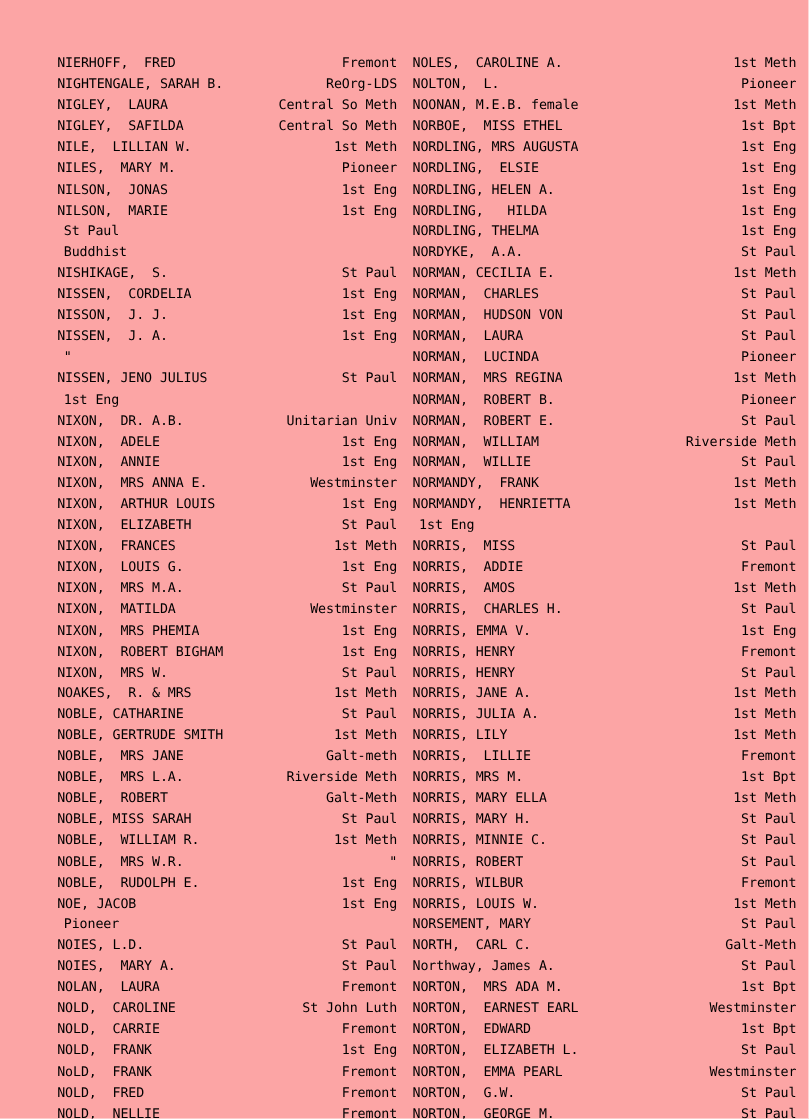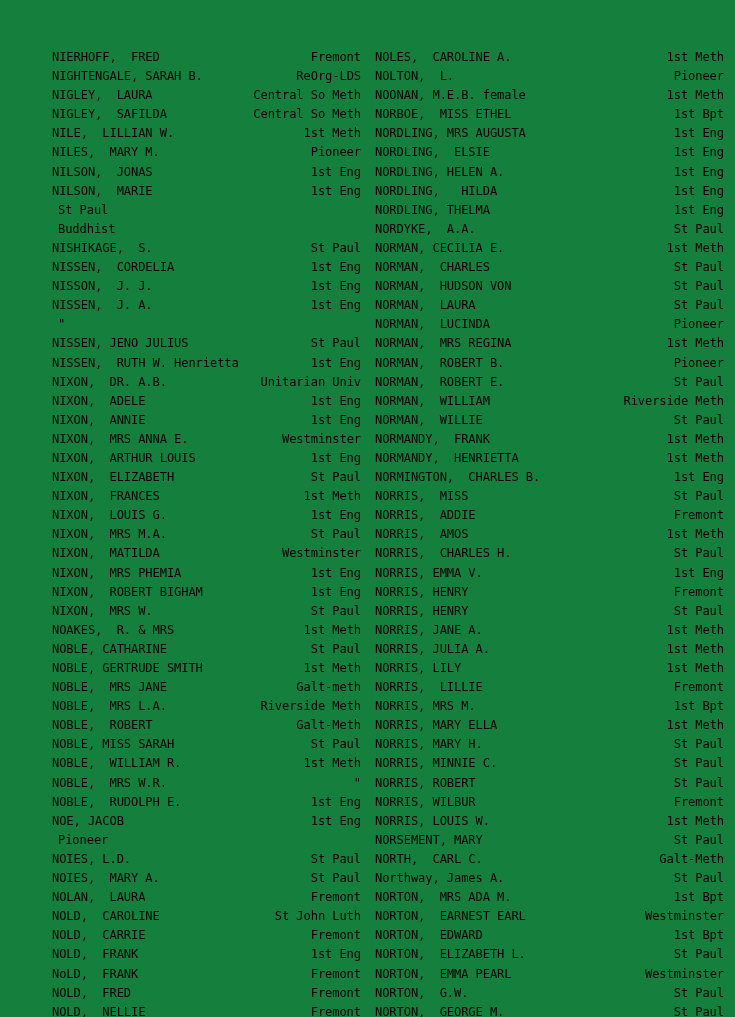--- a/index.html
+++ b/index.html
@@ -4,21 +4,21 @@
 <style>
   html, body {
     margin: 0;
     padding: 0;
     background: #ffffff;
   }
   #page {
     position: relative;
     width: 735px;
     height: 1017px;
-    background: #15803d;
+    background: #fca5a5;
     overflow: hidden;
   }
   .columns {
     position: absolute;
     top: 48px;
     left: 0;
     width: 735px;
     display: flex;
     flex-direction: row;
     gap: 0px;
@@ -66,21 +66,21 @@
         <div class="entry"><span class="nm">NILSON,  JONAS</span><span class="af">1st Eng</span></div>
         <div class="entry"><span class="nm">NILSON,  MARIE</span><span class="af">1st Eng</span></div>
         <div class="entry"><span class="af">St Paul</span></div>
         <div class="entry"><span class="af">Buddhist</span></div>
         <div class="entry"><span class="nm">NISHIKAGE,  S.</span><span class="af">St Paul</span></div>
         <div class="entry"><span class="nm">NISSEN,  CORDELIA</span><span class="af">1st Eng</span></div>
         <div class="entry"><span class="nm">NISSON,  J. J.</span><span class="af">1st Eng</span></div>
         <div class="entry"><span class="nm">NISSEN,  J. A.</span><span class="af">1st Eng</span></div>
         <div class="entry"><span class="af">"</span></div>
         <div class="entry"><span class="nm">NISSEN, JENO JULIUS</span><span class="af">St Paul</span></div>
-        <div class="entry"><span class="nm">NISSEN,  RUTH W. Henrietta</span><span class="af">1st Eng</span></div>
+        <div class="entry"><span class="af">1st Eng</span></div>
         <div class="entry"><span class="nm">NIXON,  DR. A.B.</span><span class="af">Unitarian Univ</span></div>
         <div class="entry"><span class="nm">NIXON,  ADELE</span><span class="af">1st Eng</span></div>
         <div class="entry"><span class="nm">NIXON,  ANNIE</span><span class="af">1st Eng</span></div>
         <div class="entry"><span class="nm">NIXON,  MRS ANNA E.</span><span class="af">Westminster</span></div>
         <div class="entry"><span class="nm">NIXON,  ARTHUR LOUIS</span><span class="af">1st Eng</span></div>
         <div class="entry"><span class="nm">NIXON,  ELIZABETH</span><span class="af">St Paul</span></div>
         <div class="entry"><span class="nm">NIXON,  FRANCES</span><span class="af">1st Meth</span></div>
         <div class="entry"><span class="nm">NIXON,  LOUIS G.</span><span class="af">1st Eng</span></div>
         <div class="entry"><span class="nm">NIXON,  MRS M.A.</span><span class="af">St Paul</span></div>
         <div class="entry"><span class="nm">NIXON,  MATILDA</span><span class="af">Westminster</span></div>
@@ -125,21 +125,21 @@
         <div class="entry"><span class="nm">NORMAN,  HUDSON VON</span><span class="af">St Paul</span></div>
         <div class="entry"><span class="nm">NORMAN,  LAURA</span><span class="af">St Paul</span></div>
         <div class="entry"><span class="nm">NORMAN,  LUCINDA</span><span class="af">Pioneer</span></div>
         <div class="entry"><span class="nm">NORMAN,  MRS REGINA</span><span class="af">1st Meth</span></div>
         <div class="entry"><span class="nm">NORMAN,  ROBERT B.</span><span class="af">Pioneer</span></div>
         <div class="entry"><span class="nm">NORMAN,  ROBERT E.</span><span class="af">St Paul</span></div>
         <div class="entry"><span class="nm">NORMAN,  WILLIAM</span><span class="af">Riverside Meth</span></div>
         <div class="entry"><span class="nm">NORMAN,  WILLIE</span><span class="af">St Paul</span></div>
         <div class="entry"><span class="nm">NORMANDY,  FRANK</span><span class="af">1st Meth</span></div>
         <div class="entry"><span class="nm">NORMANDY,  HENRIETTA</span><span class="af">1st Meth</span></div>
-        <div class="entry"><span class="nm">NORMINGTON,  CHARLES B.</span><span class="af">1st Eng</span></div>
+        <div class="entry"><span class="af">1st Eng</span></div>
         <div class="entry"><span class="nm">NORRIS,  MISS</span><span class="af">St Paul</span></div>
         <div class="entry"><span class="nm">NORRIS,  ADDIE</span><span class="af">Fremont</span></div>
         <div class="entry"><span class="nm">NORRIS,  AMOS</span><span class="af">1st Meth</span></div>
         <div class="entry"><span class="nm">NORRIS,  CHARLES H.</span><span class="af">St Paul</span></div>
         <div class="entry"><span class="nm">NORRIS, EMMA V.</span><span class="af">1st Eng</span></div>
         <div class="entry"><span class="nm">NORRIS, HENRY</span><span class="af">Fremont</span></div>
         <div class="entry"><span class="nm">NORRIS, HENRY</span><span class="af">St Paul</span></div>
         <div class="entry"><span class="nm">NORRIS, JANE A.</span><span class="af">1st Meth</span></div>
         <div class="entry"><span class="nm">NORRIS, JULIA A.</span><span class="af">1st Meth</span></div>
         <div class="entry"><span class="nm">NORRIS, LILY</span><span class="af">1st Meth</span></div>

